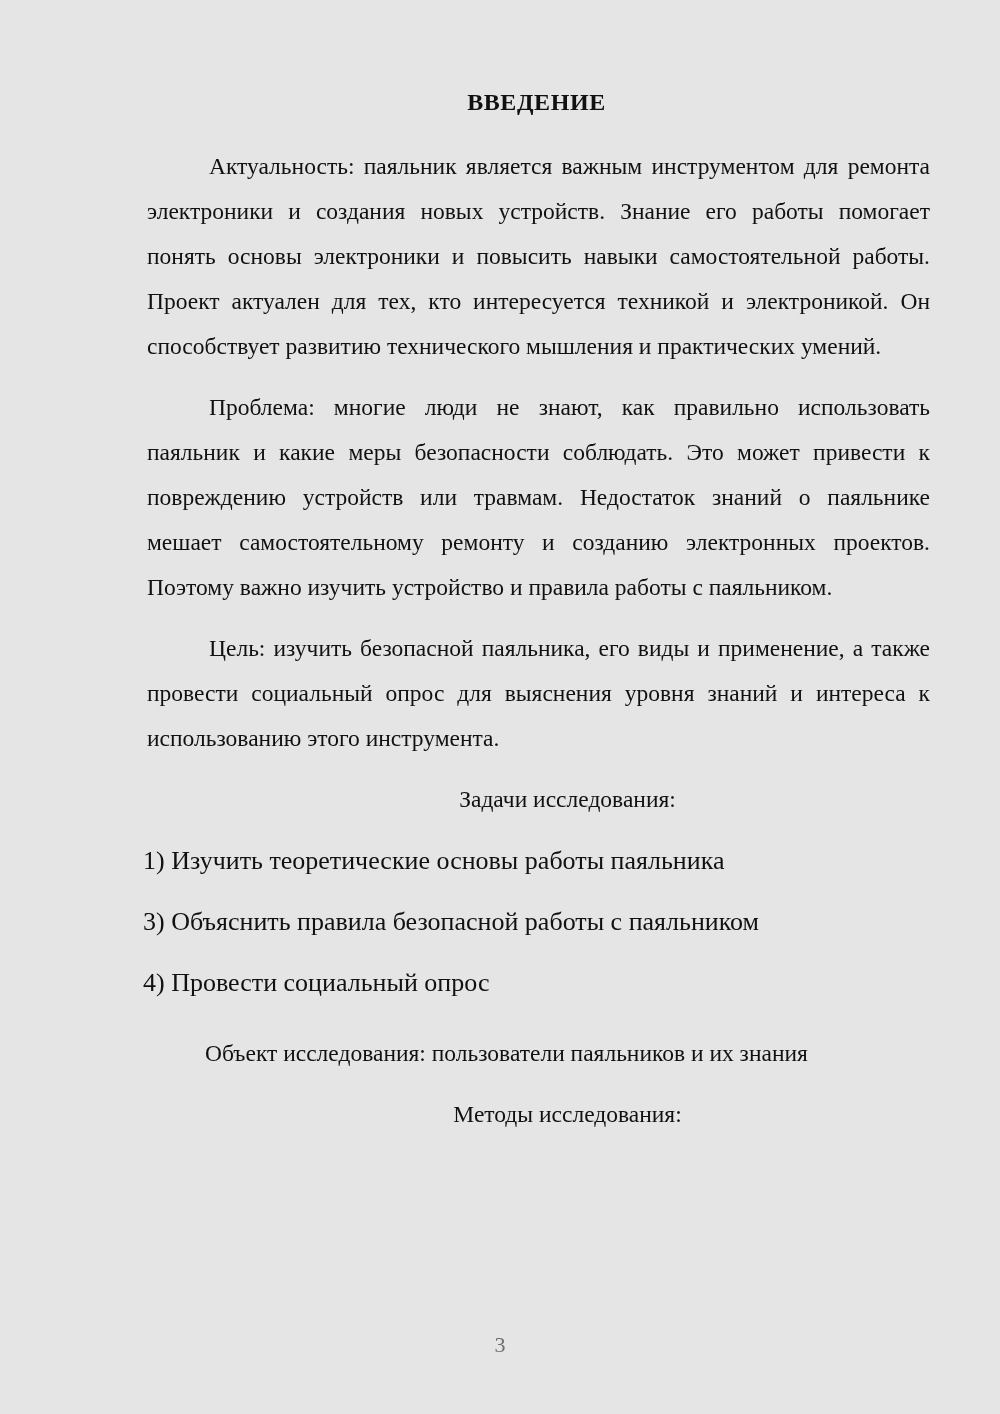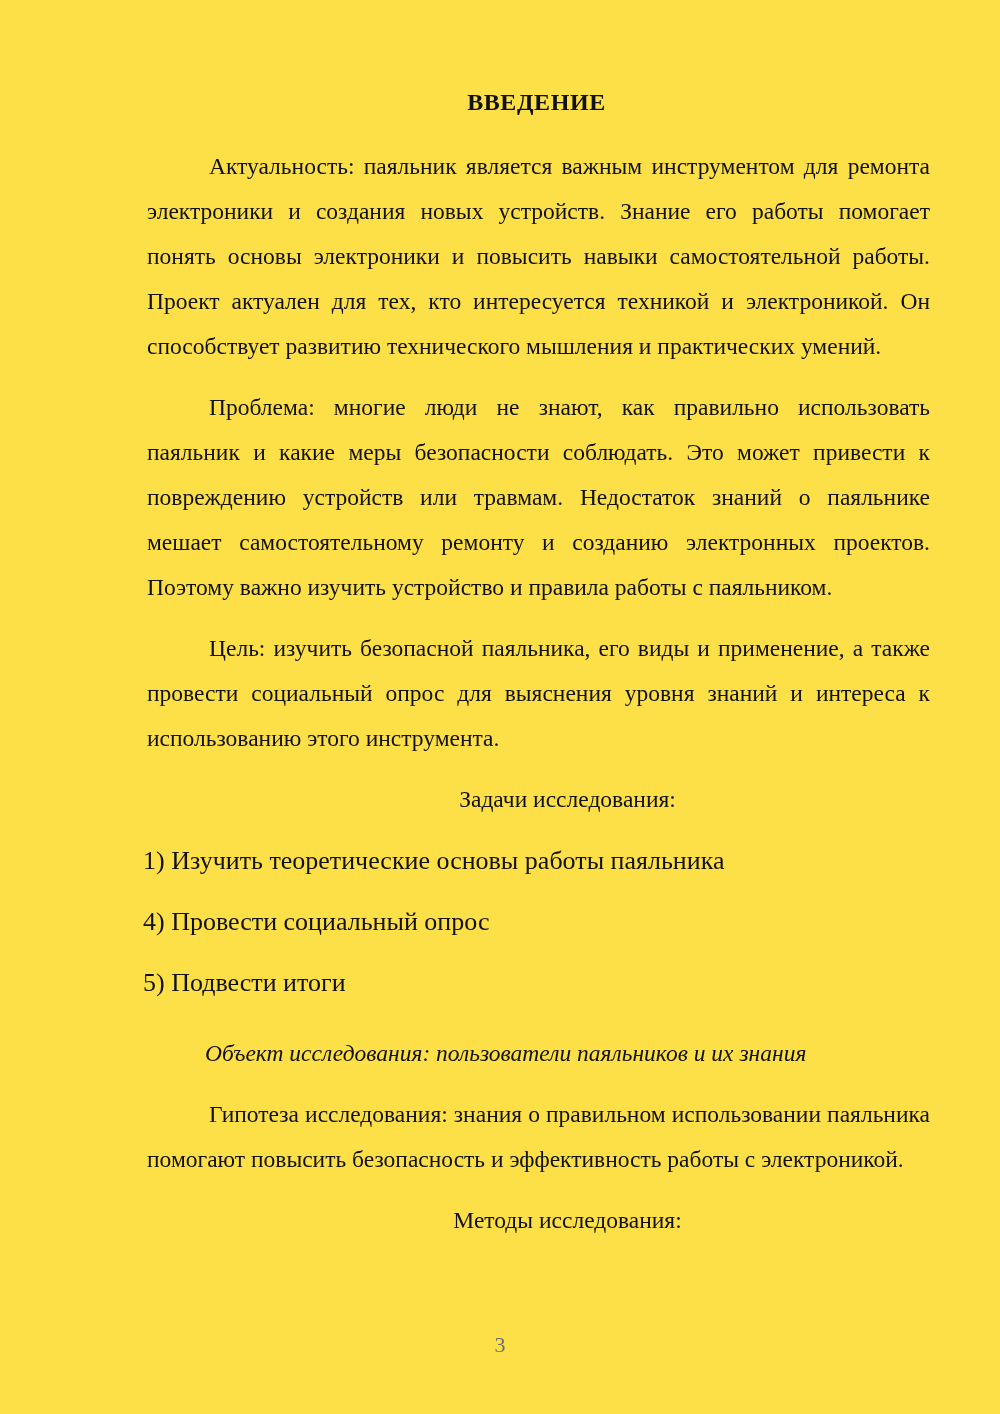--- a/index.html
+++ b/index.html
@@ -5,21 +5,21 @@
 <style>
   html, body {
     margin: 0;
     padding: 0;
     background: #ffffff;
   }
   .page {
     position: relative;
     width: 1000px;
     height: 1414px;
-    background: #fde047;
+    background: #e5e5e5;
     margin: 0 auto;
     overflow: hidden;
     font-family: "Liberation Serif", "DejaVu Serif", serif;
     color: #111111;
     box-sizing: border-box;
   }
   .content {
     position: absolute;
     left: 143px;
     top: 88px;
@@ -48,21 +48,20 @@
     text-align: center;
     text-indent: 62px;
     margin: 0 0 16px 0;
   }
   p.sub-line {
     font-size: 23.5px;
     line-height: 45px;
     text-align: left;
     text-indent: 62px;
     margin: 0 0 16px 0;
-    font-style: italic;
   }
   ol.num-list {
     list-style: none;
     margin: 0 0 16px 0;
     padding: 0;
   }
   ol.num-list li {
     font-size: 26px;
     line-height: 45px;
     text-align: left;
@@ -104,35 +103,34 @@
     <p class="body-par">Цель: изучить безопасной паяльника, его виды и применение, а также провести социальный опрос для выяснения уровня знаний и интереса к использованию этого инструмента.</p>
 
     <p class="lead-line">Задачи исследования:</p>
 
     <ol class="num-list">
       <li>
         <span class="marker">1) </span>
         <span>Изучить теоретические основы работы паяльника</span>
       </li>
       <li>
+        <span class="marker">3) </span>
+        <span>Объяснить правила безопасной работы с паяльником</span>
+      </li>
+      <li>
         <span class="marker">4) </span>
         <span>Провести социальный опрос</span>
-      </li>
-      <li>
-        <span class="marker">5) </span>
-        <span>Подвести итоги</span>
       </li>
     </ol>
 
     <div class="spacer-sm"></div>
 
     <p class="sub-line">Объект исследования: пользователи паяльников и их знания</p>
 
 
-    <p class="body-par">Гипотеза исследования: знания о правильном использовании паяльника помогают повысить безопасность и эффективность работы с электроникой.</p>
 
     <p class="lead-line">Методы исследования:</p>
 
   </div>
 
   <div class="page-number">3</div>
 
 </div>
 
 </body></html>

